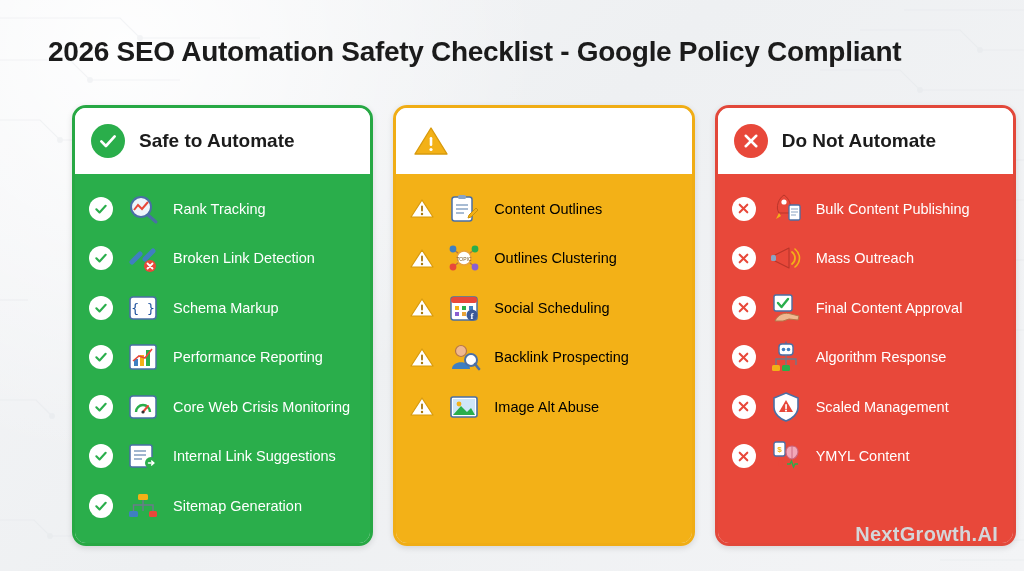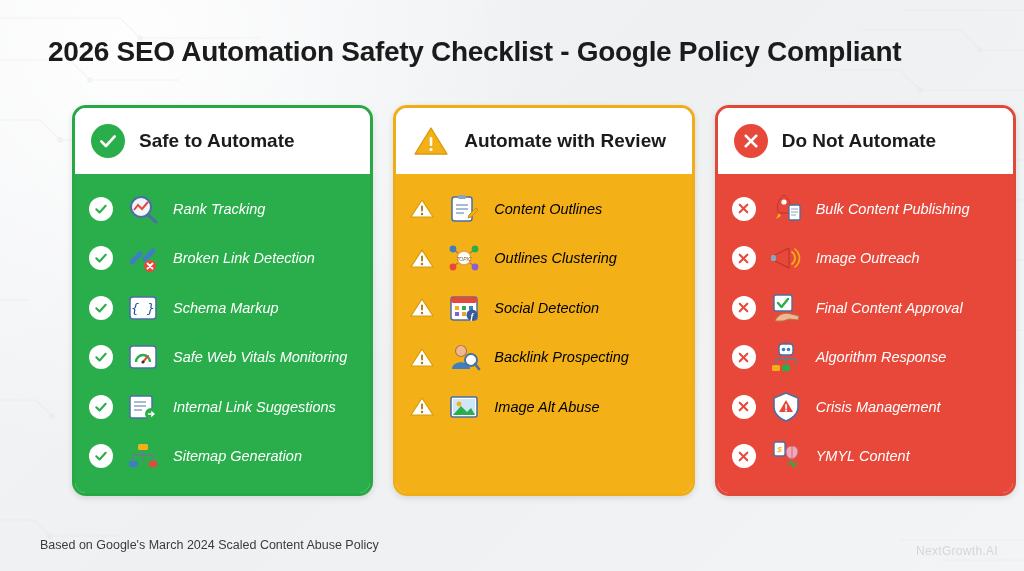--- a/index.html
+++ b/index.html
@@ -75,21 +75,20 @@
     flex: 1;
     padding: 10px 0 12px 0;
   }
   .row {
     display: flex;
     align-items: center;
     height: 49.5px;
     padding-left: 14px;
     box-sizing: border-box;
     gap: 10px;
-    font-style: italic;
   }
   .row-label {
     font-size: 14.5px;
     color: #ffffff;
     white-space: nowrap;
   }
   .col-green { border: 3px solid #27a844; }
   .col-green .col-body { background: #2aae4b; }
   .col-amber { border: 3px solid #f0ad15; }
   .col-amber .col-body { background: #f3b117; }
@@ -134,23 +133,23 @@
   .footnote {
     position: absolute;
     left: 40px;
     top: 538px;
     font-size: 12.5px;
     color: #3b3b3b;
   }
   .brand {
     position: absolute;
     right: 26px;
-    top: 544px;
-    font-size: 12px;
-    font-weight: normal;
+    top: 523px;
+    font-size: 20px;
+    font-weight: bold;
     color: #d4d6d9;
     letter-spacing: 0.3px;
   }
 </style>
 </head>
 <body>
 
 <div class="page">
 
   <svg class="circuit" width="1024" height="571" viewBox="0 0 1024 571" aria-hidden="true">
@@ -238,36 +237,53 @@
           </div>
           <div class="thumb">
             <svg width="34" height="32" viewBox="0 0 34 32">
                 <rect x="4" y="5" width="26" height="22" rx="3" fill="#ffffff" stroke="#4a6fa5" stroke-width="1.6"></rect>
                 <text x="17" y="21" font-size="13" font-family="monospace" fill="#1b4f9c" text-anchor="middle">{ }</text>
               </svg>
           </div>
           <div class="row-label">Schema Markup</div>
         </div>
 
+        <div class="row">
+          <div class="bullet b-green">
+            <svg width="14" height="14" viewBox="0 0 24 24" fill="none" stroke="#2aae4b" stroke-width="3.6" stroke-linecap="round" stroke-linejoin="round">
+                <polyline points="4,12.5 9.5,18 20,6.5"></polyline>
+              </svg>
+          </div>
+          <div class="thumb">
+            <svg width="34" height="32" viewBox="0 0 34 32">
+                <rect x="4" y="4" width="26" height="24" rx="2" fill="#ffffff" stroke="#4a6fa5" stroke-width="1.4"></rect>
+                <rect x="8" y="18" width="4" height="7" fill="#3f7fc1"></rect>
+                <rect x="14" y="14" width="4" height="11" fill="#f3b117"></rect>
+                <rect x="20" y="9" width="4" height="16" fill="#2aae4b"></rect>
+                <polyline points="7,20 13,15 19,17 26,8" fill="none" stroke="#e8483a" stroke-width="1.6"></polyline>
+              </svg>
+          </div>
+          <div class="row-label">Performance Reporting</div>
+        </div>
 
         <div class="row">
           <div class="bullet b-green">
             <svg width="14" height="14" viewBox="0 0 24 24" fill="none" stroke="#2aae4b" stroke-width="3.6" stroke-linecap="round" stroke-linejoin="round">
                 <polyline points="4,12.5 9.5,18 20,6.5"></polyline>
               </svg>
           </div>
           <div class="thumb">
             <svg width="34" height="32" viewBox="0 0 34 32">
                 <rect x="4" y="5" width="26" height="22" rx="3" fill="#ffffff" stroke="#4a6fa5" stroke-width="1.5"></rect>
                 <path d="M10 21 A7 7 0 0 1 24 21" fill="none" stroke="#2aae4b" stroke-width="2.4"></path>
                 <line x1="17" y1="21" x2="22" y2="15" stroke="#e8483a" stroke-width="2" stroke-linecap="round"></line>
                 <circle cx="17" cy="21" r="1.6" fill="#333"></circle>
               </svg>
           </div>
-          <div class="row-label">Safe Web Vitals Monitoring</div>
+          <div class="row-label">Core Web Crisis Monitoring</div>
         </div>
 
         <div class="row">
           <div class="bullet b-green">
             <svg width="14" height="14" viewBox="0 0 24 24" fill="none" stroke="#2aae4b" stroke-width="3.6" stroke-linecap="round" stroke-linejoin="round">
                 <polyline points="4,12.5 9.5,18 20,6.5"></polyline>
               </svg>
           </div>
           <div class="thumb">
             <svg width="34" height="32" viewBox="0 0 34 32">
@@ -305,21 +321,20 @@
 
     <div class="col col-amber">
       <div class="col-head">
         <div class="sc-amber-tri">
           <svg width="36" height="32" viewBox="0 0 36 32">
               <path d="M18 3 L34 29 H2 Z" fill="#f3b117" stroke="#d89a0c" stroke-width="1.4" stroke-linejoin="round"></path>
               <rect x="16.7" y="12" width="2.6" height="9" rx="1.3" fill="#fff"></rect>
               <circle cx="18" cy="24.5" r="1.6" fill="#fff"></circle>
             </svg>
         </div>
-        <div class="col-head-title">Automate with Review</div>
       </div>
       <div class="col-body">
 
         <div class="row">
           <div class="b-tri">
             <svg width="24" height="21" viewBox="0 0 24 21">
                 <path d="M12 2 L23 19 H1 Z" fill="#ffffff" stroke="#d89a0c" stroke-width="1.2" stroke-linejoin="round"></path>
                 <rect x="11.1" y="7.5" width="1.8" height="6" rx="0.9" fill="#a87708"></rect>
                 <circle cx="12" cy="16" r="1.2" fill="#a87708"></circle>
               </svg>
@@ -377,21 +392,21 @@
                 <rect x="4" y="5" width="26" height="6" rx="2.5" fill="#e8483a"></rect>
                 <rect x="8" y="14" width="4" height="4" fill="#f3b117"></rect>
                 <rect x="15" y="14" width="4" height="4" fill="#2aae4b"></rect>
                 <rect x="22" y="14" width="4" height="4" fill="#3f7fc1"></rect>
                 <rect x="8" y="20" width="4" height="4" fill="#8a5fd1"></rect>
                 <rect x="15" y="20" width="4" height="4" fill="#e8a33a"></rect>
                 <circle cx="25" cy="23" r="5.5" fill="#3b5998"></circle>
                 <text x="25" y="26.6" font-size="9" fill="#fff" text-anchor="middle" font-family="serif" font-weight="bold">f</text>
               </svg>
           </div>
-          <div class="row-label">Social Detection</div>
+          <div class="row-label">Social Scheduling</div>
         </div>
 
         <div class="row">
           <div class="b-tri">
             <svg width="24" height="21" viewBox="0 0 24 21">
                 <path d="M12 2 L23 19 H1 Z" fill="#ffffff" stroke="#d89a0c" stroke-width="1.2" stroke-linejoin="round"></path>
                 <rect x="11.1" y="7.5" width="1.8" height="6" rx="0.9" fill="#a87708"></rect>
                 <circle cx="12" cy="16" r="1.2" fill="#a87708"></circle>
               </svg>
           </div>
@@ -469,21 +484,21 @@
               </svg>
           </div>
           <div class="thumb">
             <svg width="34" height="32" viewBox="0 0 34 32">
                 <path d="M6 13 L20 6 V26 L6 19 Z" fill="#e8483a" stroke="#b9352a" stroke-width="1.1" stroke-linejoin="round"></path>
                 <rect x="2" y="13" width="5" height="6" rx="1.5" fill="#8aa4c4"></rect>
                 <path d="M23 10 C27 13 27 19 23 22" fill="none" stroke="#f3b117" stroke-width="1.8" stroke-linecap="round"></path>
                 <path d="M26 7 C32 12 32 20 26 25" fill="none" stroke="#f3b117" stroke-width="1.6" stroke-linecap="round"></path>
               </svg>
           </div>
-          <div class="row-label">Image Outreach</div>
+          <div class="row-label">Mass Outreach</div>
         </div>
 
         <div class="row">
           <div class="bullet b-red">
             <svg width="13" height="13" viewBox="0 0 24 24" stroke="#e8483a" stroke-width="3.8" stroke-linecap="round">
                 <line x1="5" y1="5" x2="19" y2="19"></line>
                 <line x1="19" y1="5" x2="5" y2="19"></line>
               </svg>
           </div>
           <div class="thumb">
@@ -526,21 +541,21 @@
               </svg>
           </div>
           <div class="thumb">
             <svg width="34" height="32" viewBox="0 0 34 32">
                 <path d="M17 2 L29 7 V16 C29 23 23 28 17 30 C11 28 5 23 5 16 V7 Z" fill="#ffffff" stroke="#4a6fa5" stroke-width="1.6"></path>
                 <path d="M17 9 L24 21 H10 Z" fill="#e8483a"></path>
                 <rect x="16.2" y="13" width="1.7" height="5" rx="0.85" fill="#fff"></rect>
                 <circle cx="17" cy="19.6" r="1.1" fill="#fff"></circle>
               </svg>
           </div>
-          <div class="row-label">Crisis Management</div>
+          <div class="row-label">Scaled Management</div>
         </div>
 
         <div class="row">
           <div class="bullet b-red">
             <svg width="13" height="13" viewBox="0 0 24 24" stroke="#e8483a" stroke-width="3.8" stroke-linecap="round">
                 <line x1="5" y1="5" x2="19" y2="19"></line>
                 <line x1="19" y1="5" x2="5" y2="19"></line>
               </svg>
           </div>
           <div class="thumb">
@@ -554,16 +569,15 @@
               </svg>
           </div>
           <div class="row-label">YMYL Content</div>
         </div>
 
       </div>
     </div>
 
   </div>
 
-  <div class="footnote">Based on Google's March 2024 Scaled Content Abuse Policy</div>
   <div class="brand">NextGrowth.AI</div>
 
 </div>
 
 </body></html>

